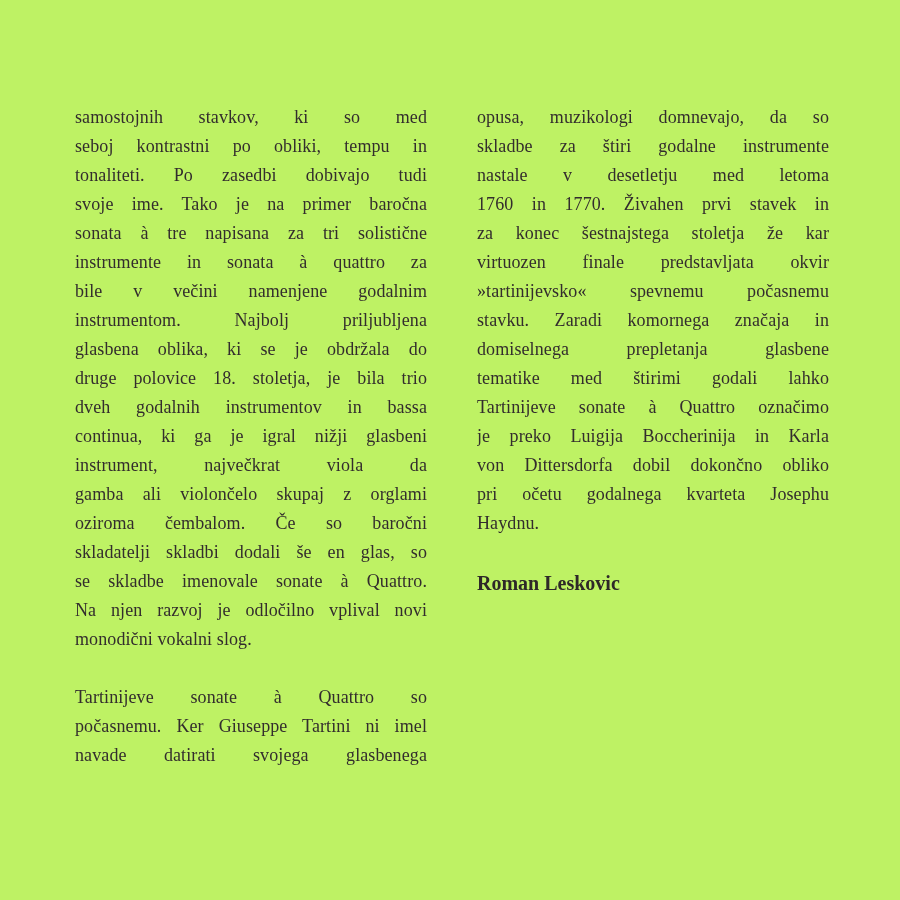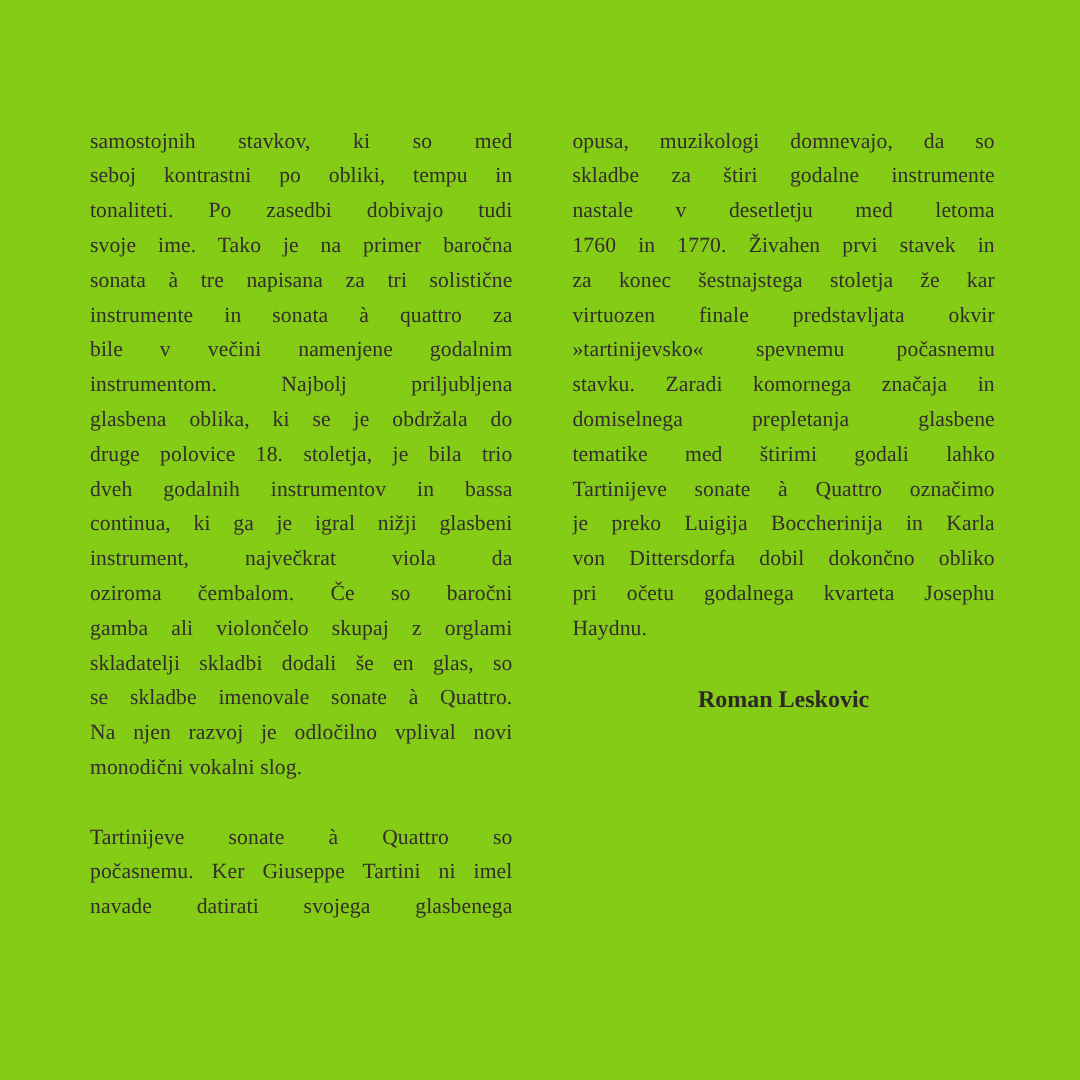--- a/index.html
+++ b/index.html
@@ -7,21 +7,21 @@
     padding: 0;
     width: 900px;
     height: 900px;
     background: #ffffff;
     overflow: hidden;
   }
   .page {
     position: relative;
     width: 900px;
     height: 900px;
-    background: #84cc16;
+    background: #bef264;
     font-family: "Liberation Serif", "DejaVu Serif", serif;
     color: #332d2d;
   }
   .column {
     position: absolute;
     top: 103px;
     width: 352px;
   }
   .col-left  { left: 75px; }
   .col-right { left: 477px; }
@@ -39,21 +39,20 @@
   }
   .line-last {
     text-align-last: left;
   }
   .byline {
     margin-top: 31px;
     font-size: 20px;
     font-weight: bold;
     line-height: 29px;
     color: #2e2828;
-    text-align: center;
   }
 </style>
 </head>
 <body>
 
 <div class="page">
   <div class="column col-left">
       <div class="paragraph">
         <div class="line">samostojnih stavkov, ki so med</div>
         <div class="line">seboj kontrastni po obliki, tempu in</div>
@@ -61,22 +60,22 @@
         <div class="line">svoje ime. Tako je na primer baročna</div>
         <div class="line">sonata à tre napisana za tri solistične</div>
         <div class="line">instrumente in sonata à quattro za</div>
         <div class="line">bile v večini namenjene godalnim</div>
         <div class="line">instrumentom. Najbolj priljubljena</div>
         <div class="line">glasbena oblika, ki se je obdržala do</div>
         <div class="line">druge polovice 18. stoletja, je bila trio</div>
         <div class="line">dveh godalnih instrumentov in bassa</div>
         <div class="line">continua, ki ga je igral nižji glasbeni</div>
         <div class="line">instrument, največkrat viola da</div>
+        <div class="line">gamba ali violončelo skupaj z orglami</div>
         <div class="line">oziroma čembalom. Če so baročni</div>
-        <div class="line">gamba ali violončelo skupaj z orglami</div>
         <div class="line">skladatelji skladbi dodali še en glas, so</div>
         <div class="line">se skladbe imenovale sonate à Quattro.</div>
         <div class="line">Na njen razvoj je odločilno vplival novi</div>
         <div class="line line-last">monodični vokalni slog.</div>
       </div>
       <div class="paragraph">
         <div class="line">Tartinijeve sonate à Quattro so</div>
         <div class="line">počasnemu. Ker Giuseppe Tartini ni imel</div>
         <div class="line">navade datirati svojega glasbenega</div>
       </div>

